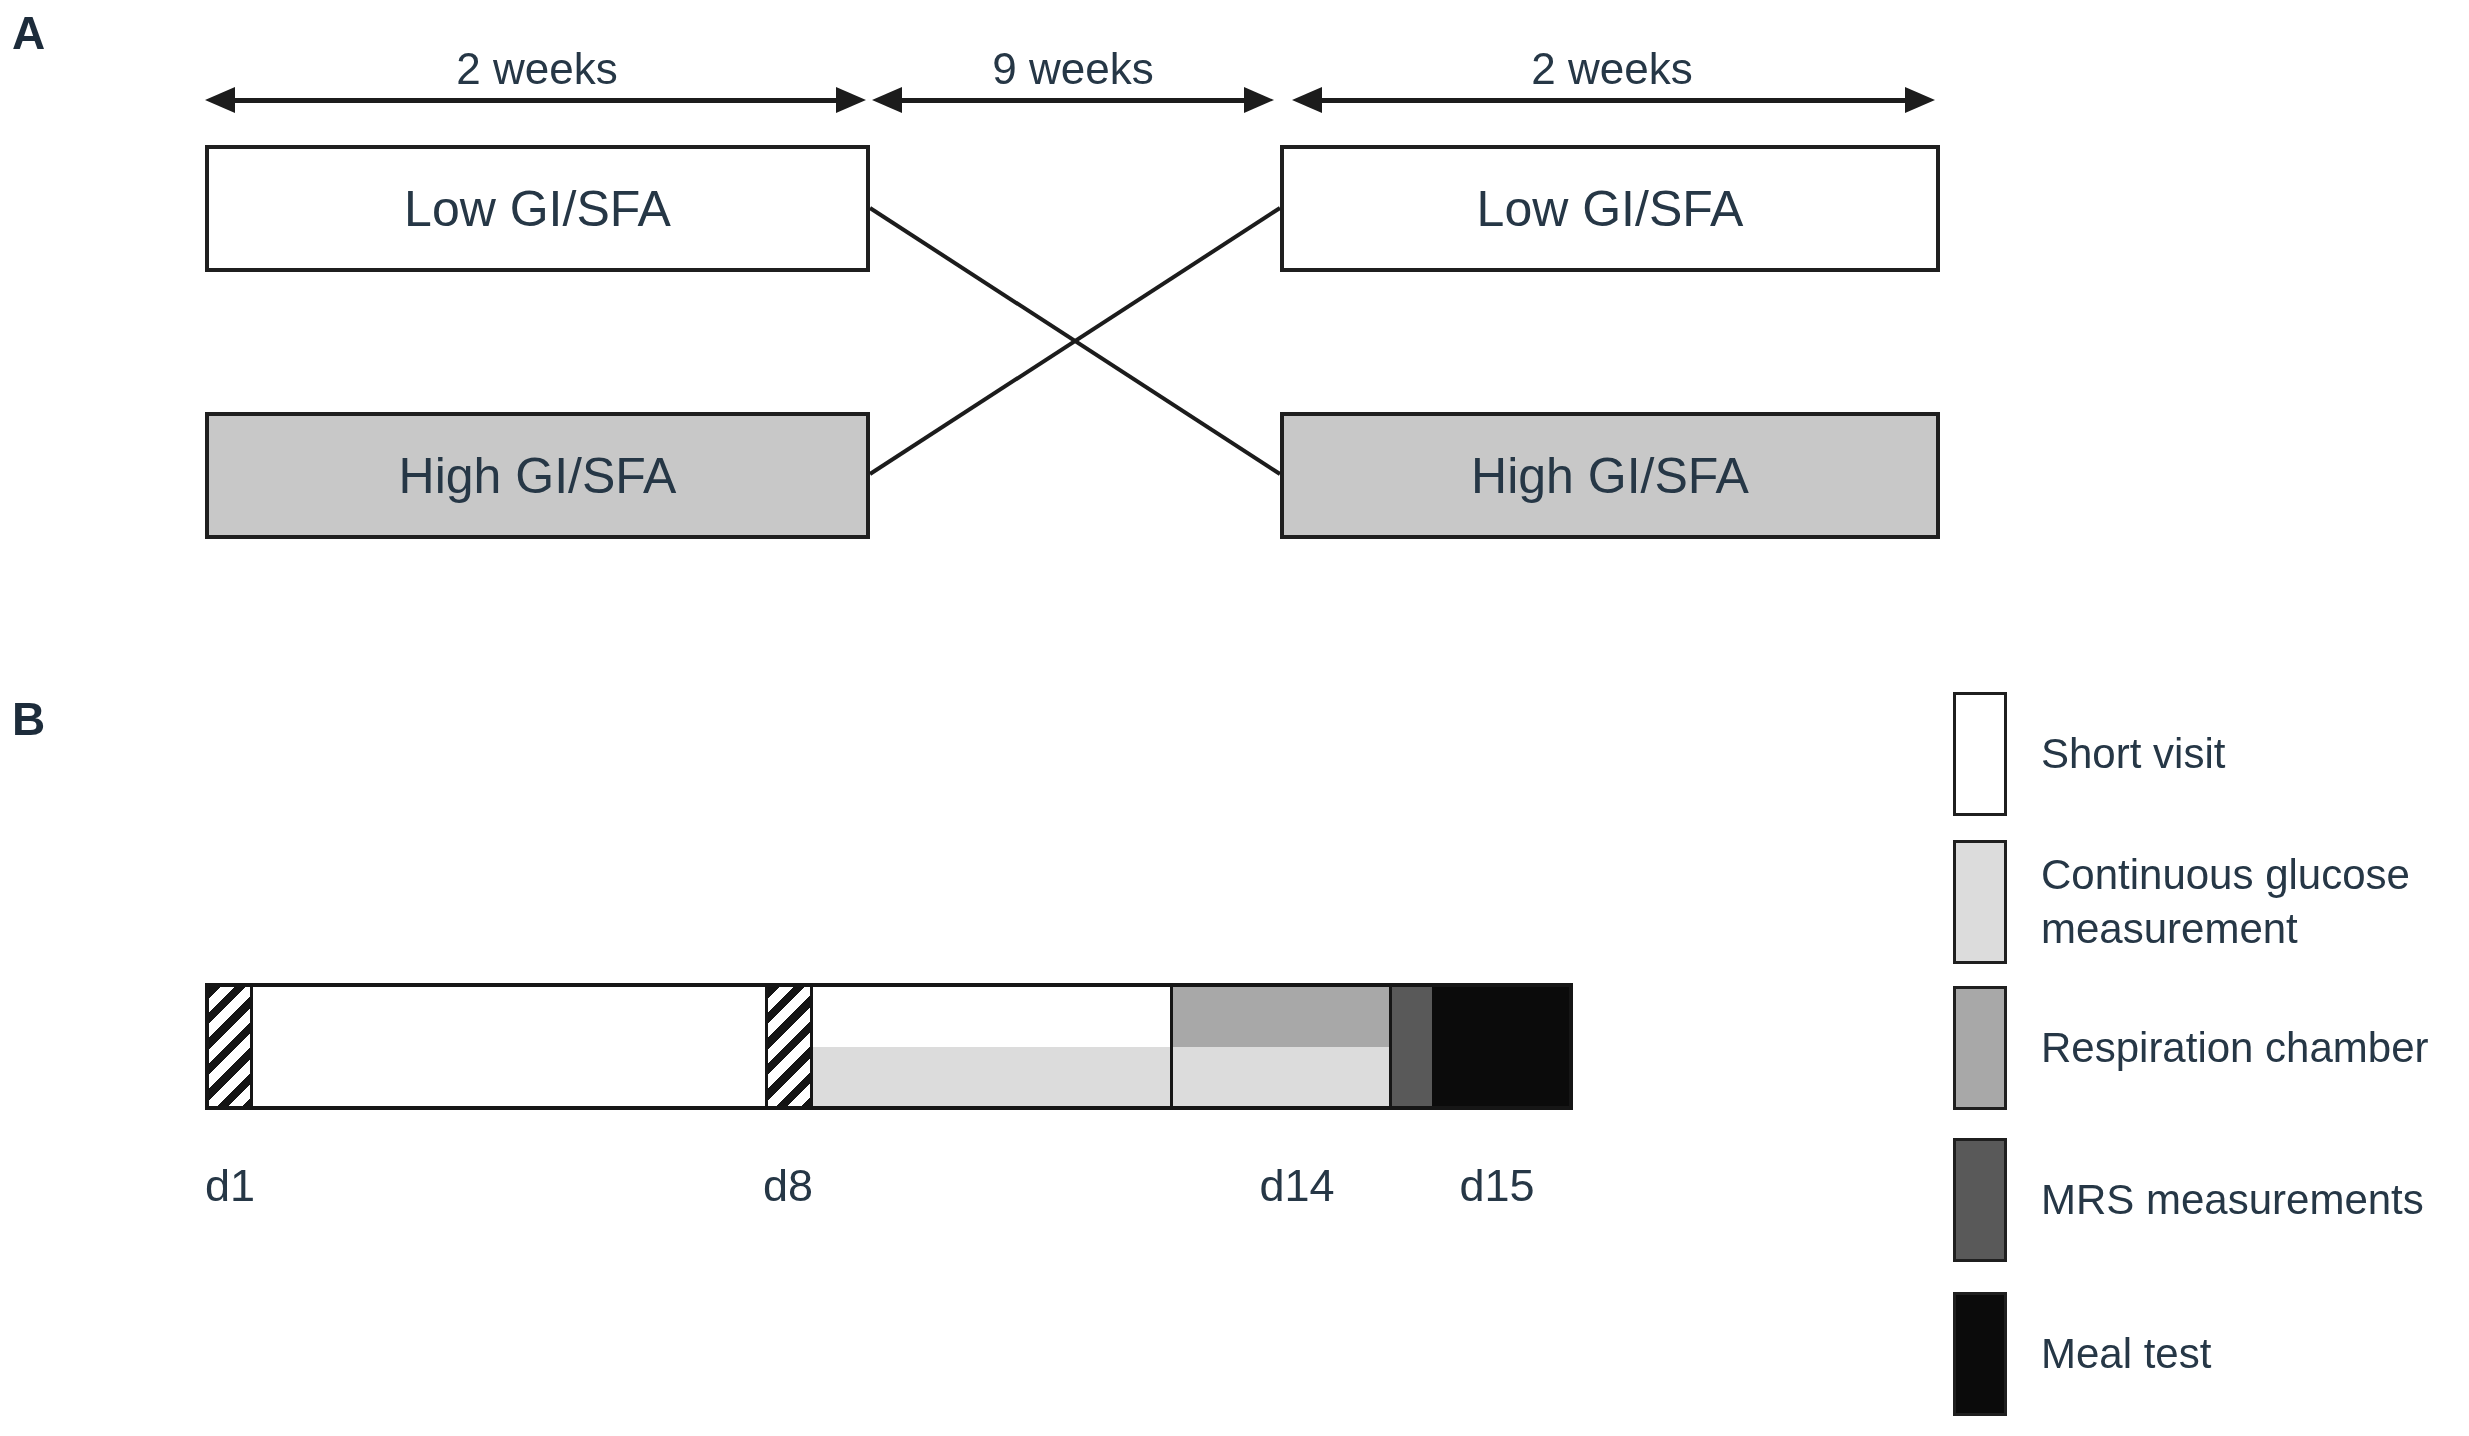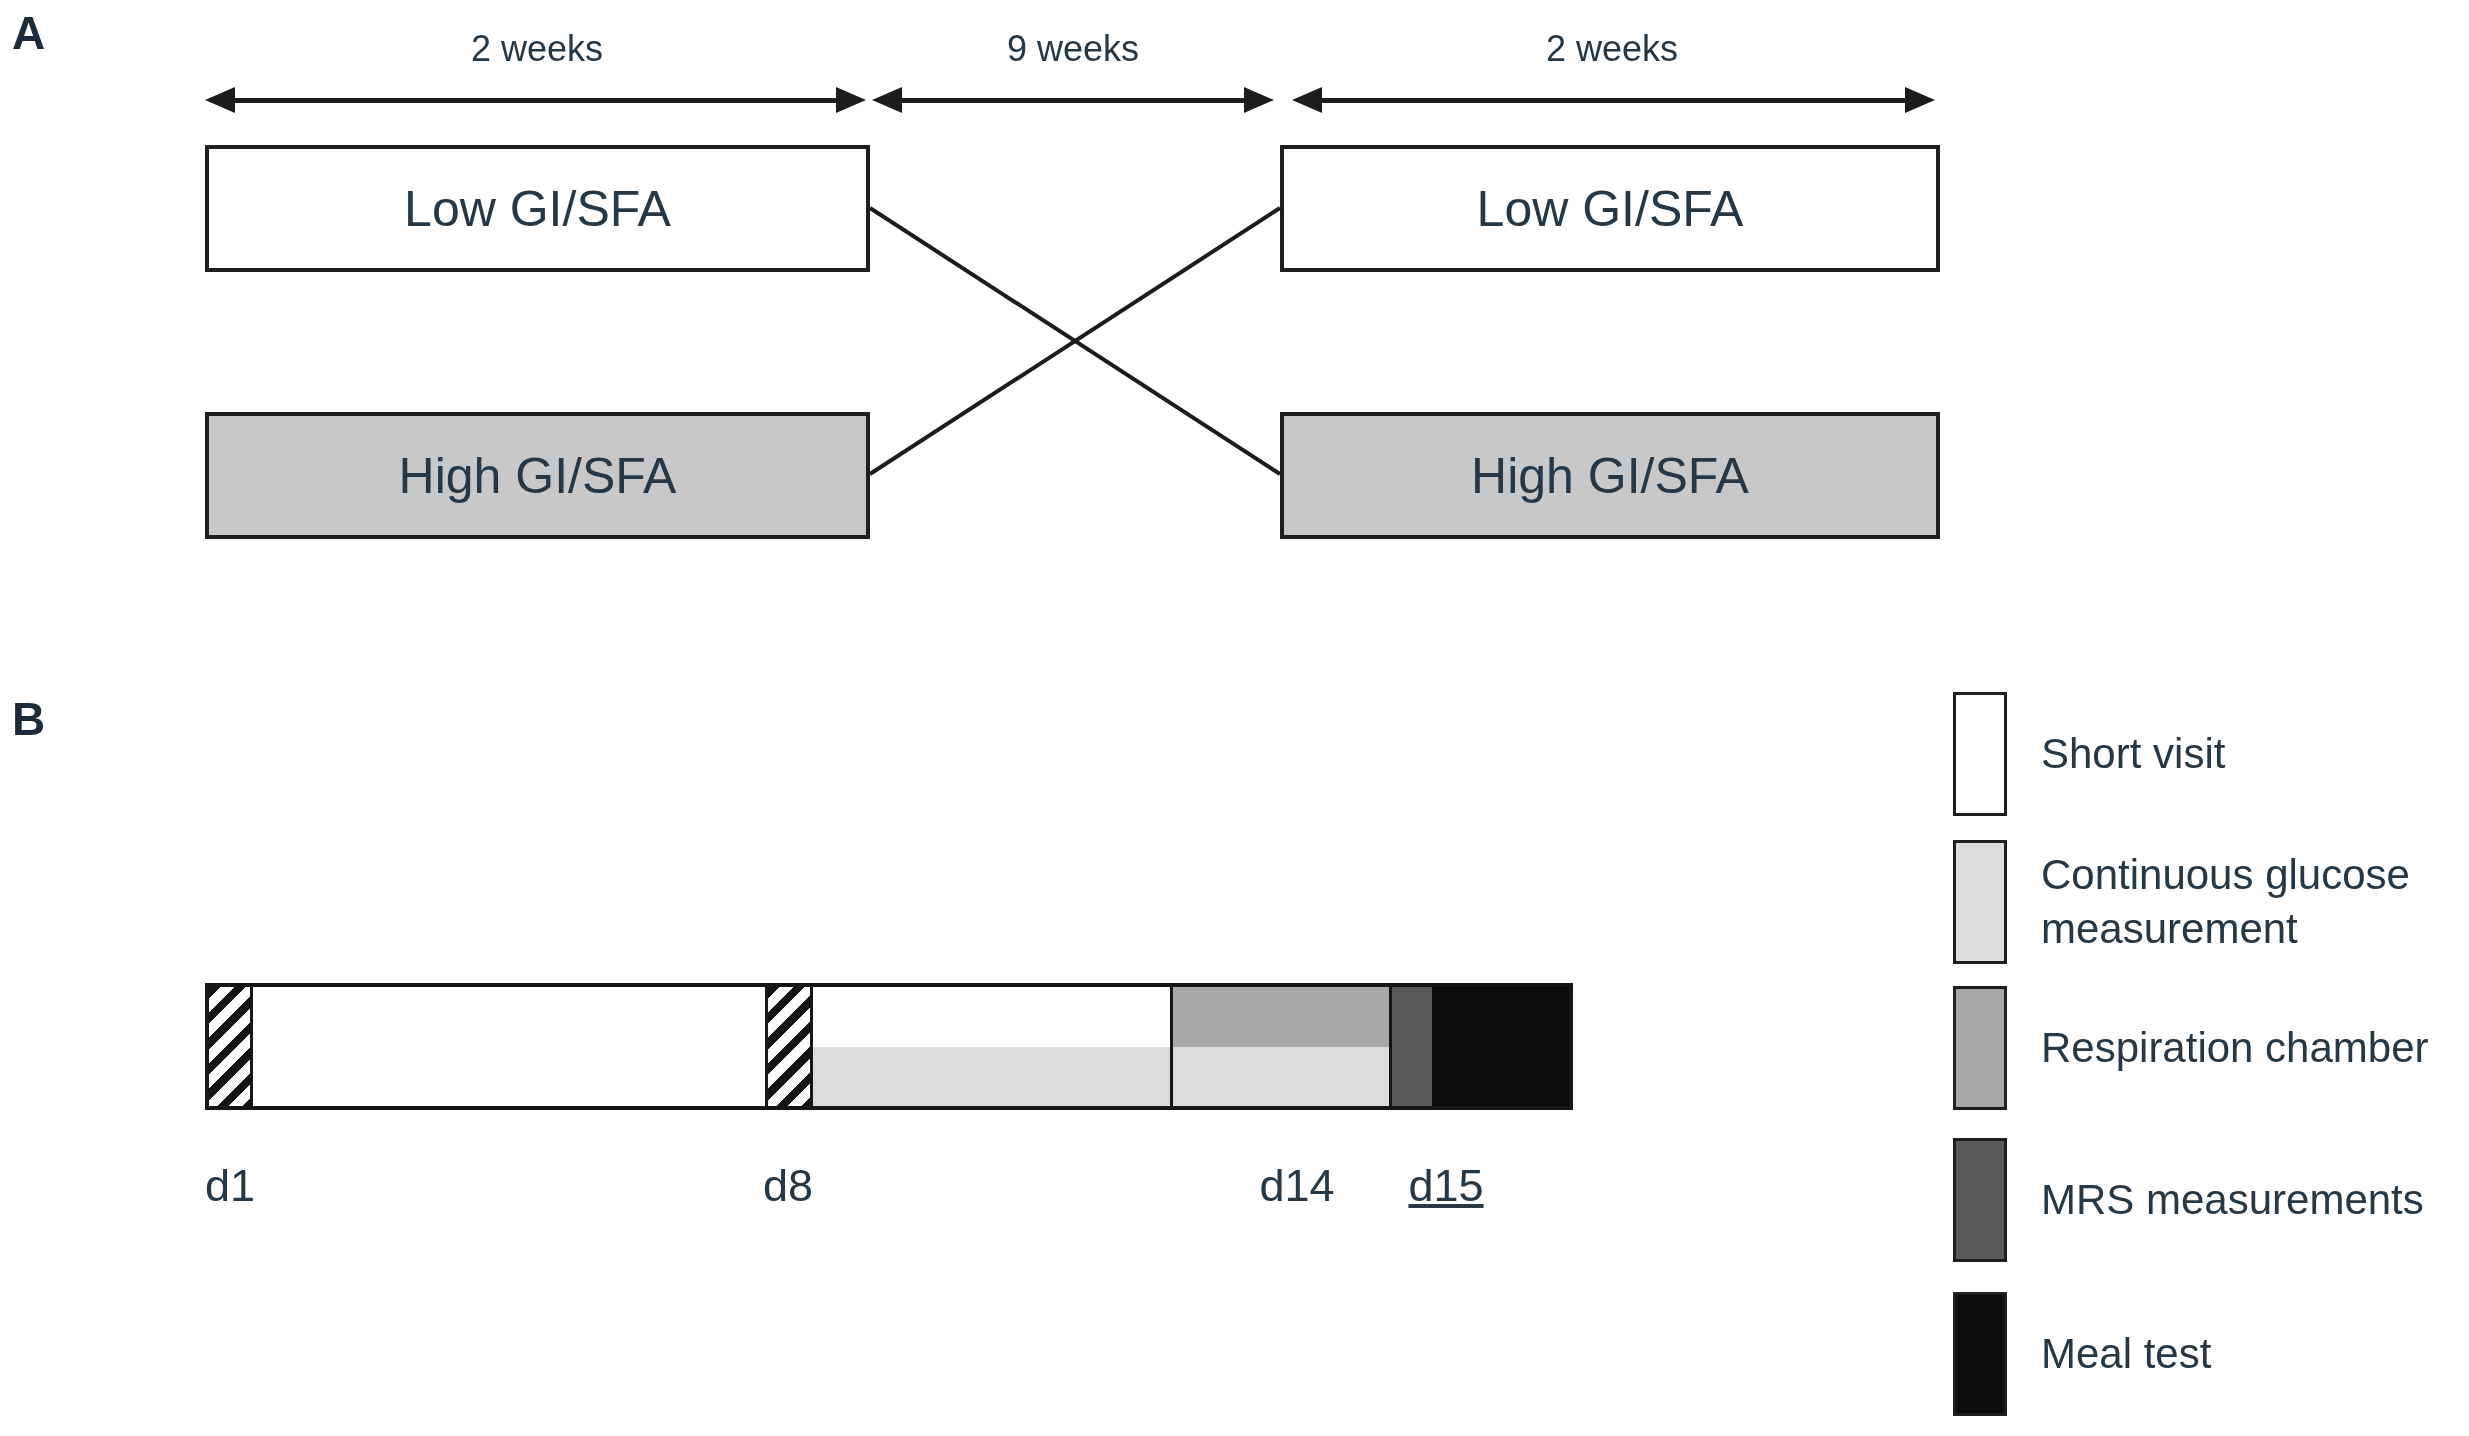--- a/index.html
+++ b/index.html
@@ -10,23 +10,23 @@
     font-family:"Liberation Sans", sans-serif;
     color:#263746;
     overflow:hidden;
   }
   .panel-letter{
     position:absolute;
     font-size:46px;font-weight:bold;color:#1d2c3b;
   }
   
   .duration-label{
-    position:absolute;top:28px;
+    position:absolute;top:44px;
     transform:translateX(-50%);
-    font-size:36px;white-space:nowrap;
+    font-size:44px;white-space:nowrap;
   }
   .dArrow{
     position:absolute;top:87px;height:26px;
     display:flex;align-items:center;
   }
   .dArrow .shaft{flex:1;height:5px;background:#1c1c1c;}
   .dArrow .head{width:0;height:0;border-top:13px solid transparent;border-bottom:13px solid transparent;}
   .dArrow .head.left{border-right:30px solid #1c1c1c;}
   .dArrow .head.right{border-left:30px solid #1c1c1c;}
   .abox{
@@ -132,21 +132,21 @@
       <div class="half bottom" style="background: rgb(220, 220, 220);"></div>
     </div>
     <div class="seg vline-b"></div>
     <div class="seg mrs-seg" style="background: rgb(89, 89, 89);"></div>
     <div class="seg meal-seg" style="background: rgb(11, 11, 11);"></div>
   </div>
 
   <div class="day-label" style="left:205px;">d1</div>
   <div class="day-label centered" style="left:788px;">d8</div>
   <div class="day-label centered" style="left:1297px;">d14</div>
-  <div class="day-label centered" style="left:1446px;text-decoration:underline;">d15</div>
+  <div class="day-label centered" style="left:1497px;">d15</div>
 
   <div class="legend-item" style="top:692px;">
     <div class="swatch hatch"></div>
     <div class="legend-text">Short visit</div>
   </div>
   <div class="legend-item" style="top:840px;">
     <div class="swatch" style="background: rgb(220, 220, 220);"></div>
     <div class="legend-text">Continuous glucose measurement</div>
   </div>
   <div class="legend-item" style="top:986px;">

